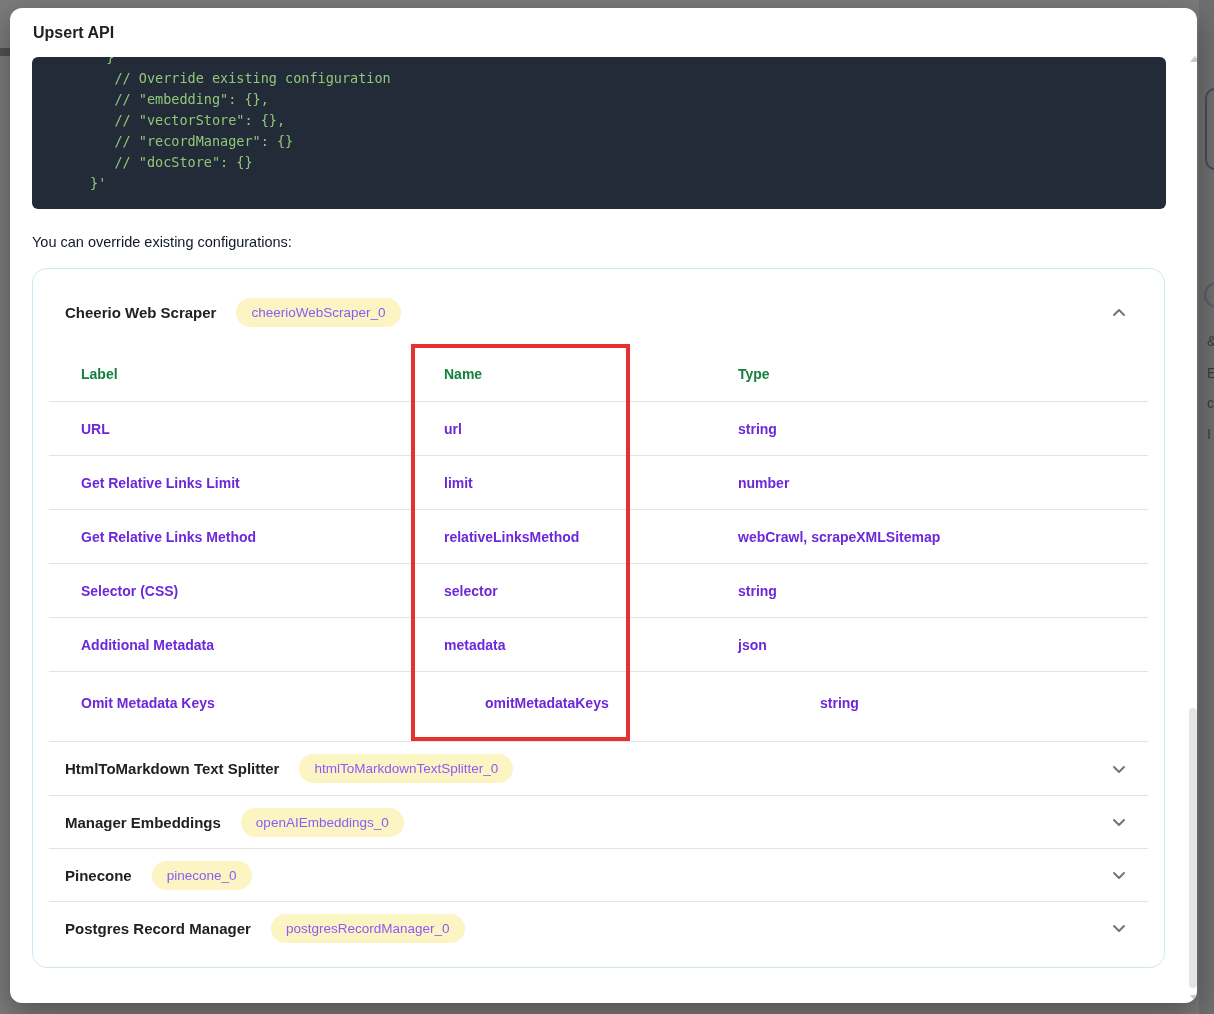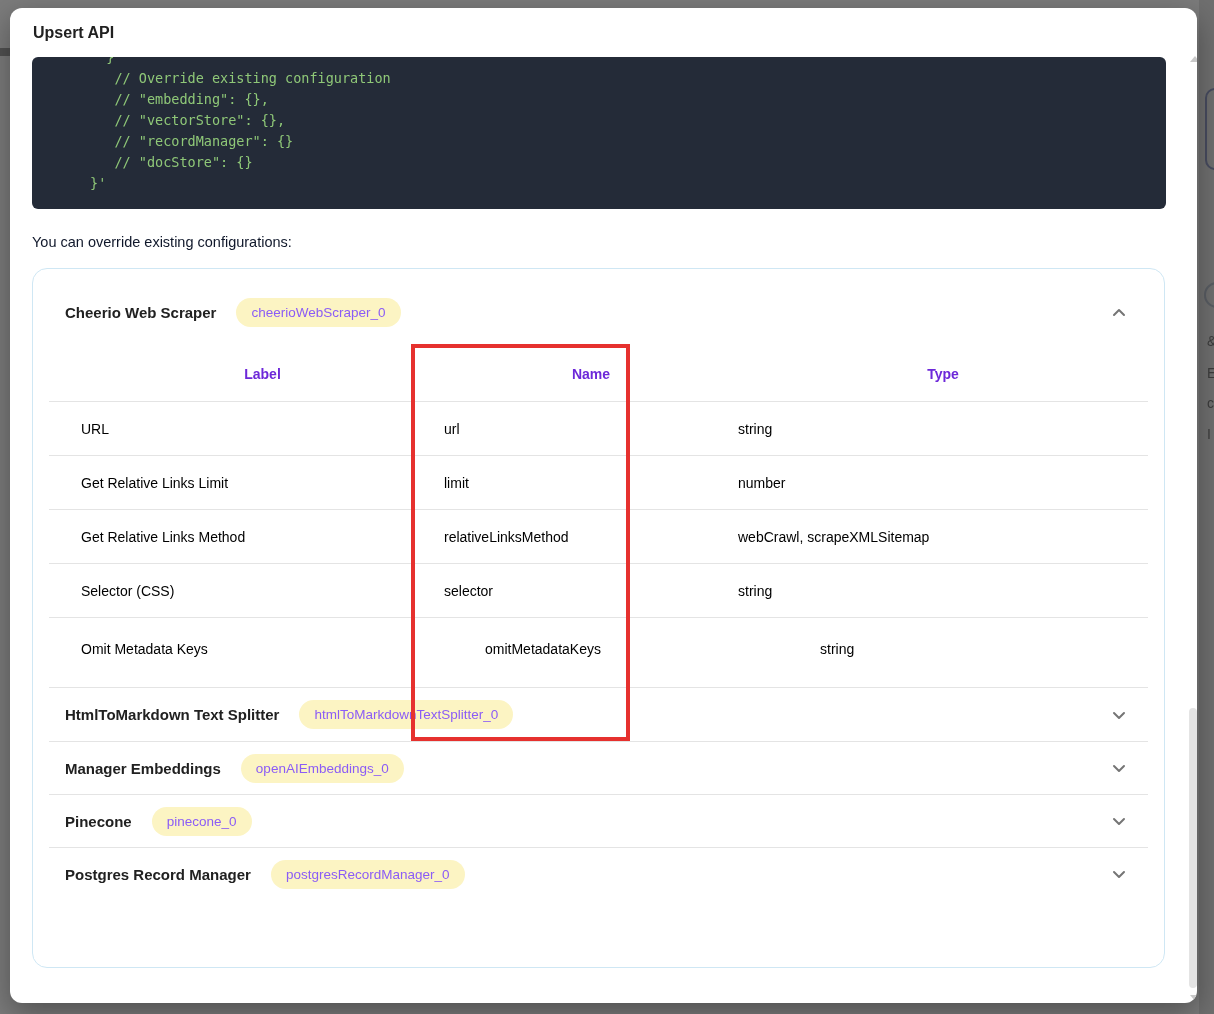--- a/index.html
+++ b/index.html
@@ -89,22 +89,22 @@
   .param-table { margin: 0 16px; }
   .t-row {
     display: grid; grid-template-columns: 363px 294px 1fr;
     align-items: center;
     padding-left: 32px;
     height: 54px;
     border-bottom: 1px solid #e4e4e4;
   }
   .t-row.t-head { height: 56px; }
   .t-row.t-last { height: 70px; padding-bottom: 8px; gap: 41px; }
-  .t-head .t-cell { font-weight: bold; color: #6d28d9; font-size: 14px; text-align: center; }
-  .t-cell { font-size: 14px; color: #000000; }
+  .t-head .t-cell { font-weight: bold; color: #15803d; font-size: 14px; }
+  .t-cell { font-size: 14px; color: #6d28d9; font-weight: bold; }
 
   
   .collapsed-row {
     margin: 0 16px; height: 53px;
     display: flex; align-items: center;
     padding: 0 21px 0 16px;
   }
   .collapsed-row + .collapsed-row { border-top: 1px solid #e4e4e4; }
 
   
@@ -194,20 +194,25 @@
       <div class="t-row">
         <div class="t-cell">Get Relative Links Method</div>
         <div class="t-cell">relativeLinksMethod</div>
         <div class="t-cell">webCrawl, scrapeXMLSitemap</div>
       </div>
       <div class="t-row">
         <div class="t-cell">Selector (CSS)</div>
         <div class="t-cell">selector</div>
         <div class="t-cell">string</div>
       </div>
+      <div class="t-row">
+        <div class="t-cell">Additional Metadata</div>
+        <div class="t-cell">metadata</div>
+        <div class="t-cell">json</div>
+      </div>
       <div class="t-row t-last">
         <div class="t-cell">Omit Metadata Keys</div>
         <div class="t-cell">omitMetadataKeys</div>
         <div class="t-cell">string</div>
       </div>
     </div>
 
     <div class="collapsed-row">
       <span class="section-label">HtmlToMarkdown Text Splitter</span>
       <span class="badge">htmlToMarkdownTextSplitter_0</span>

